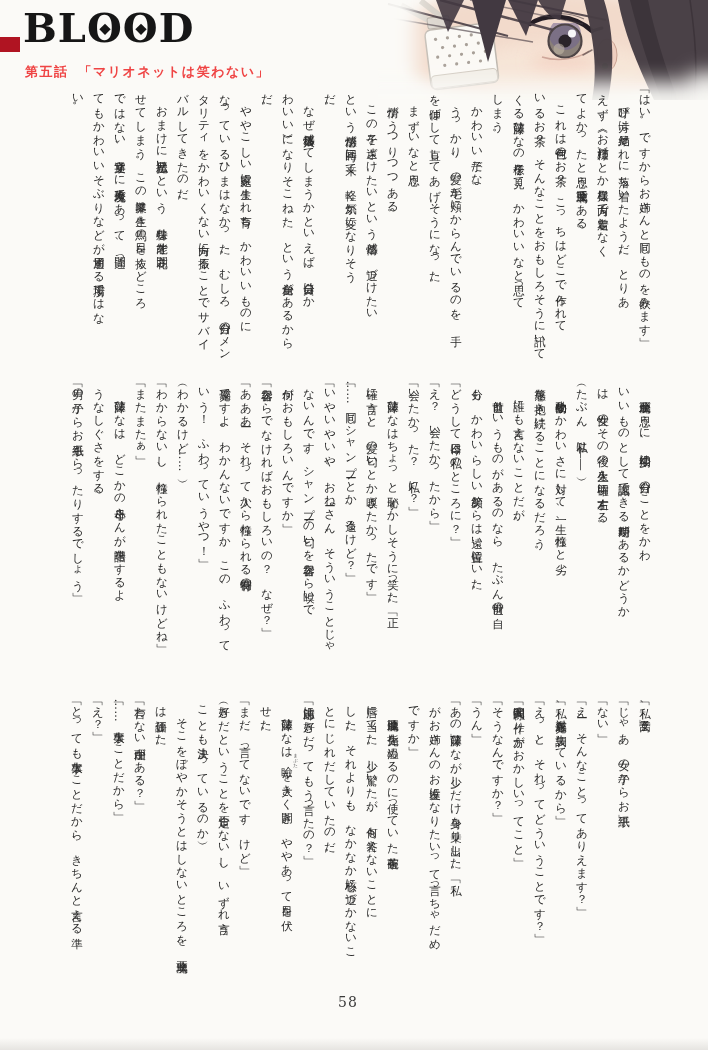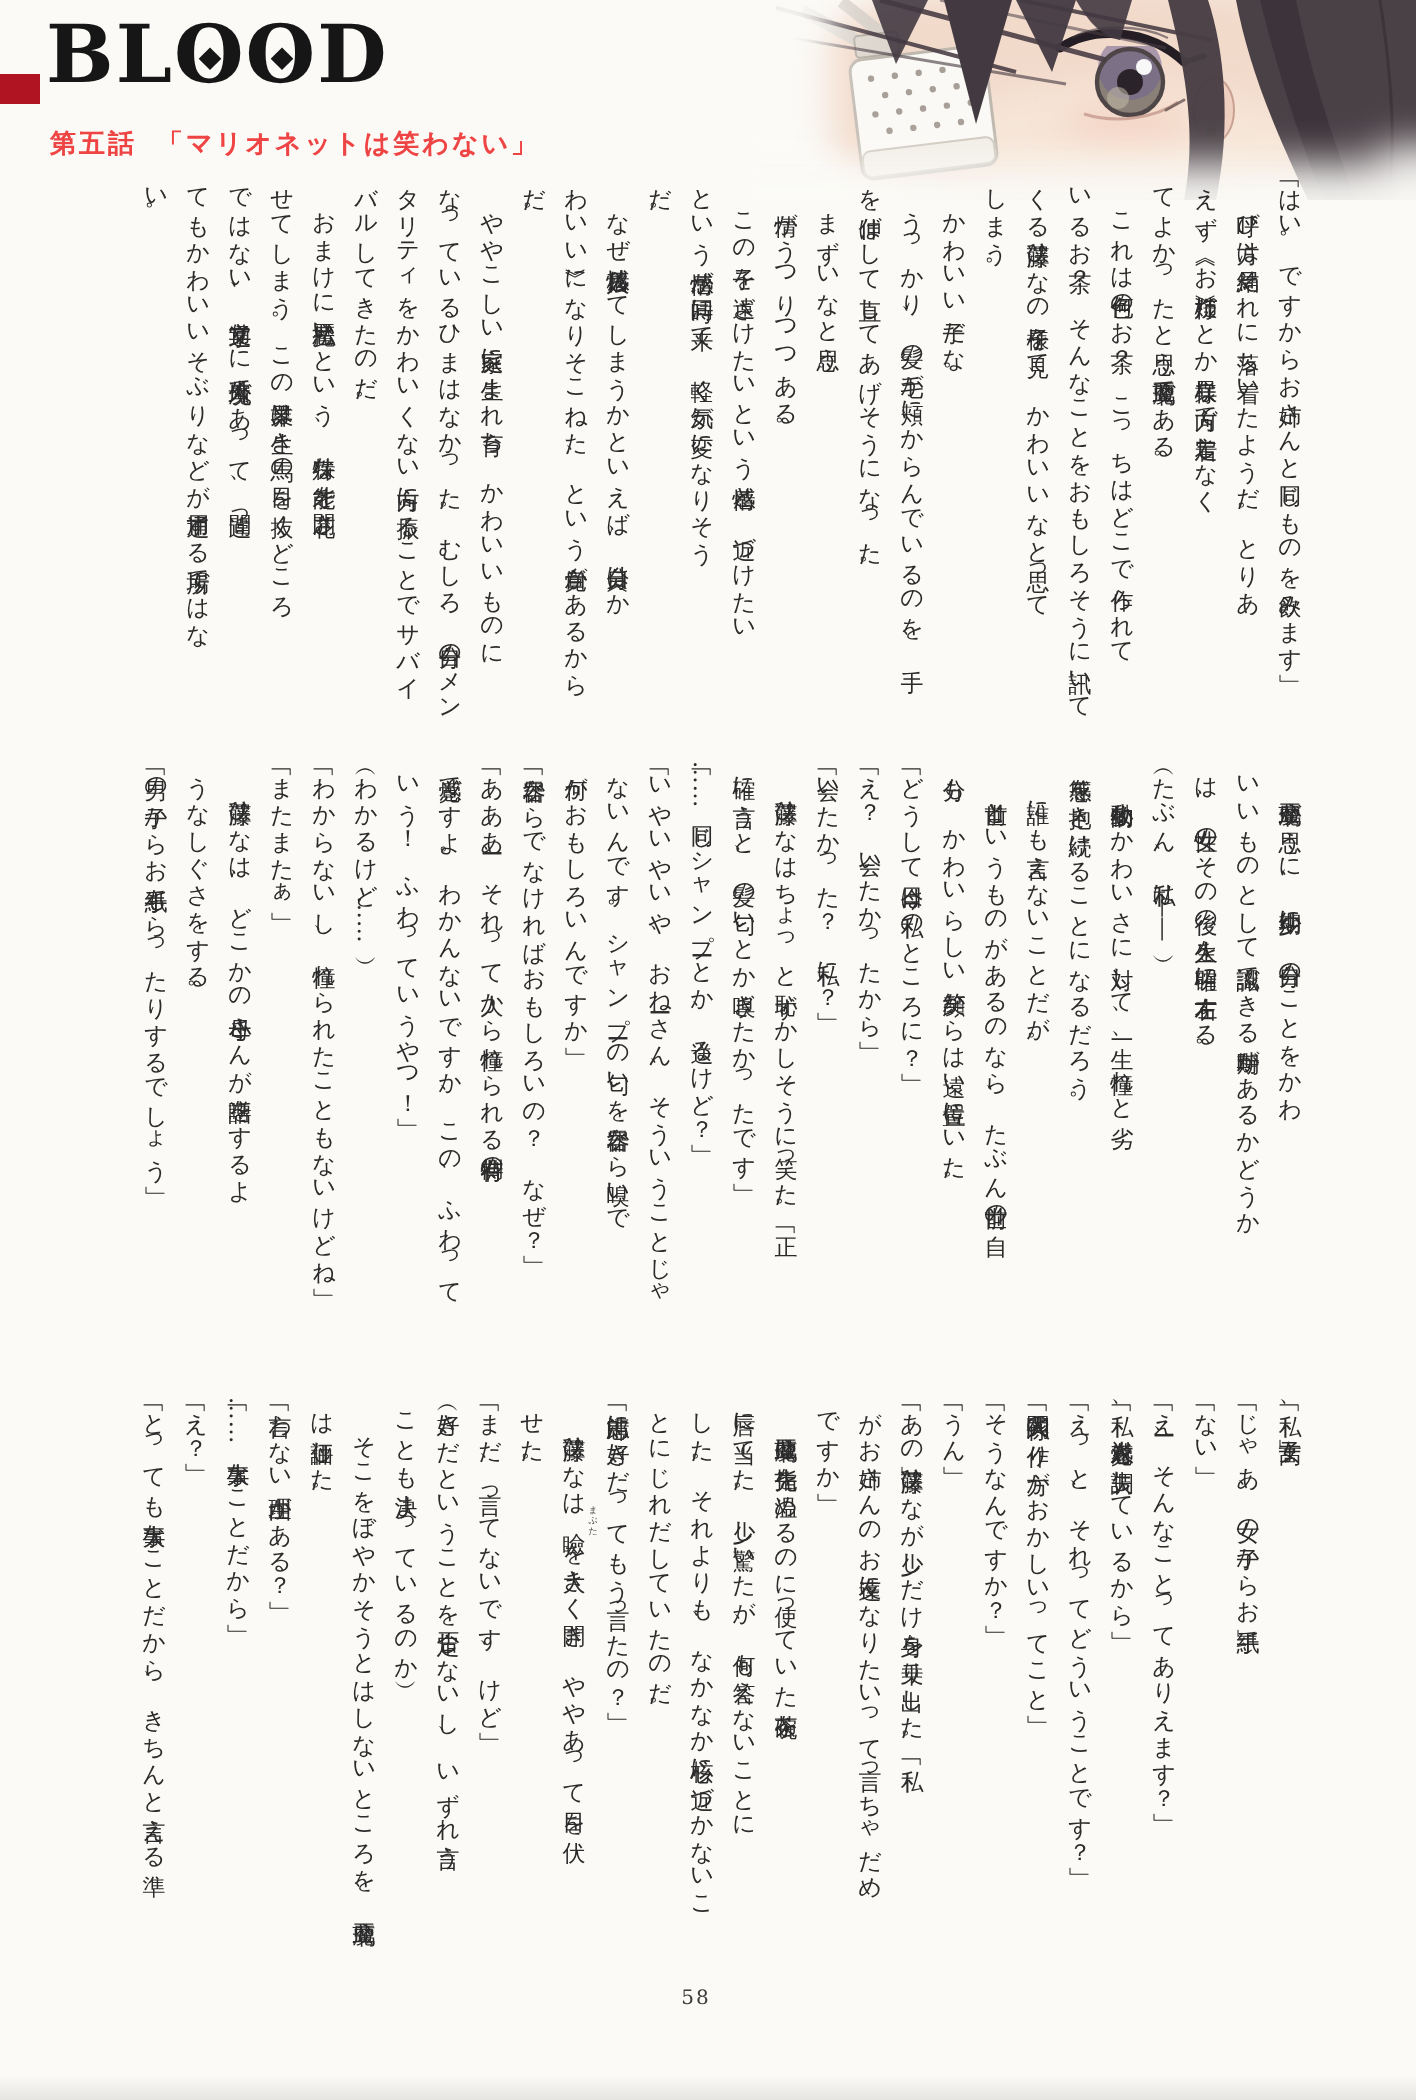--- a/index.html
+++ b/index.html
@@ -52,21 +52,21 @@
   }
   .band p { margin: 0; padding: 0; }
   .band ruby rt { font-size: 4.5px; letter-spacing: 0; color: #444; }
   #band1 { top: 86px;  height: 296px; }
   #band2 { top: 380px; height: 306px; }
   #band3 { top: 698px; height: 306px; }
   
   .pageno {
     position: absolute; top: 994px; left: 0;
     width: 696px; text-align: center;
-    font-size: 10px; color: #3a3a3a; letter-spacing: 1px;
+    font-size: 14px; color: #3a3a3a; letter-spacing: 1px;
   }
   
   .edge-shade {
     position: absolute; bottom: 0; left: 0;
     width: 100%; height: 12px;
     background: linear-gradient(to bottom, rgba(120,115,110,0), rgba(120,115,110,0.16));
   }
 </style>
 </head>
 <body>

